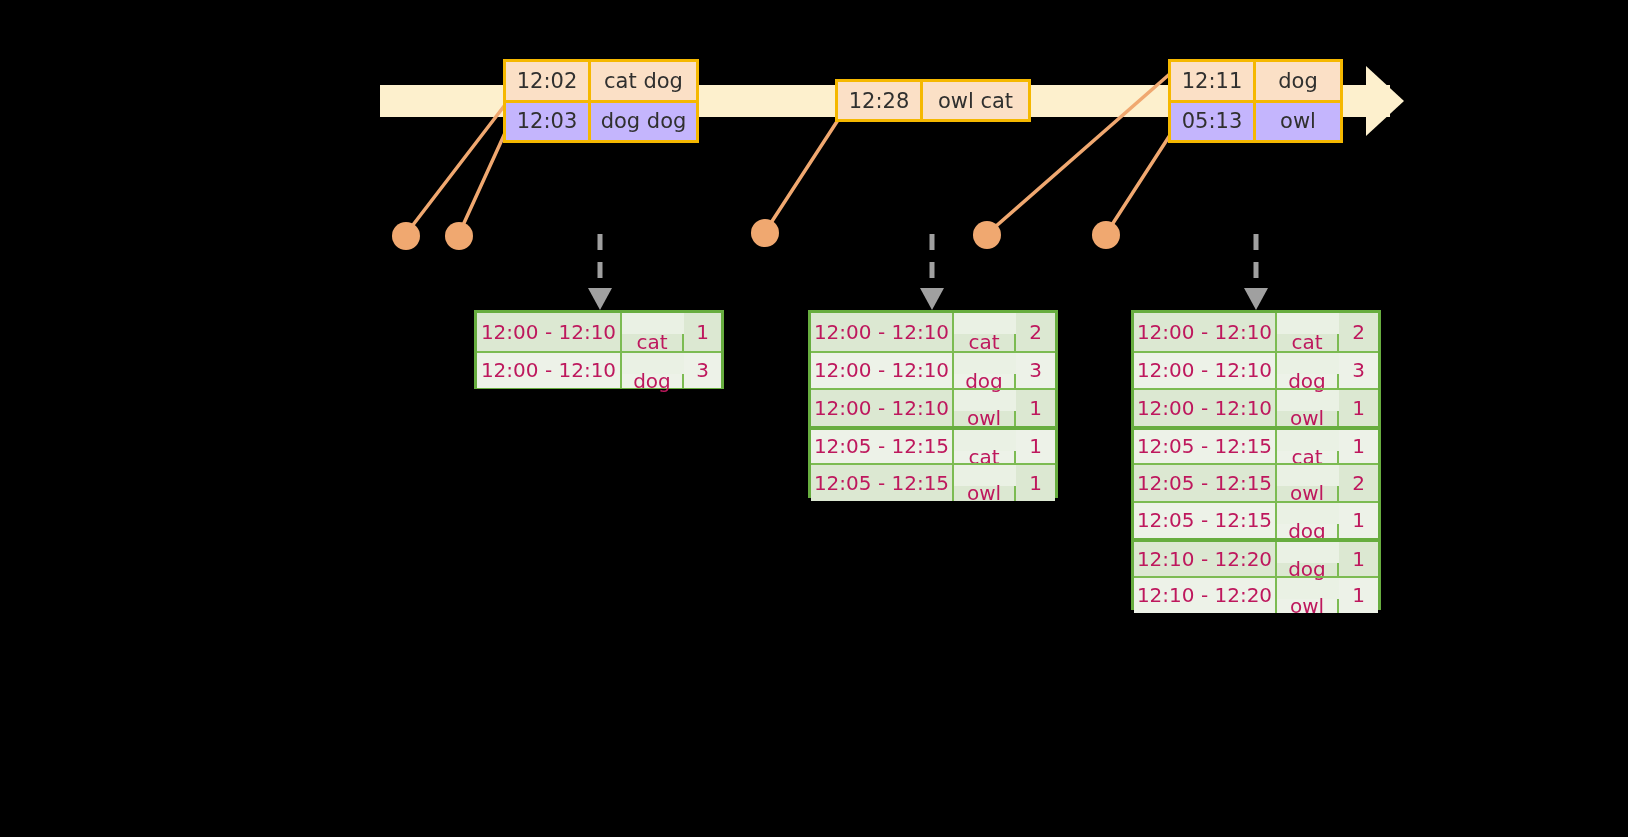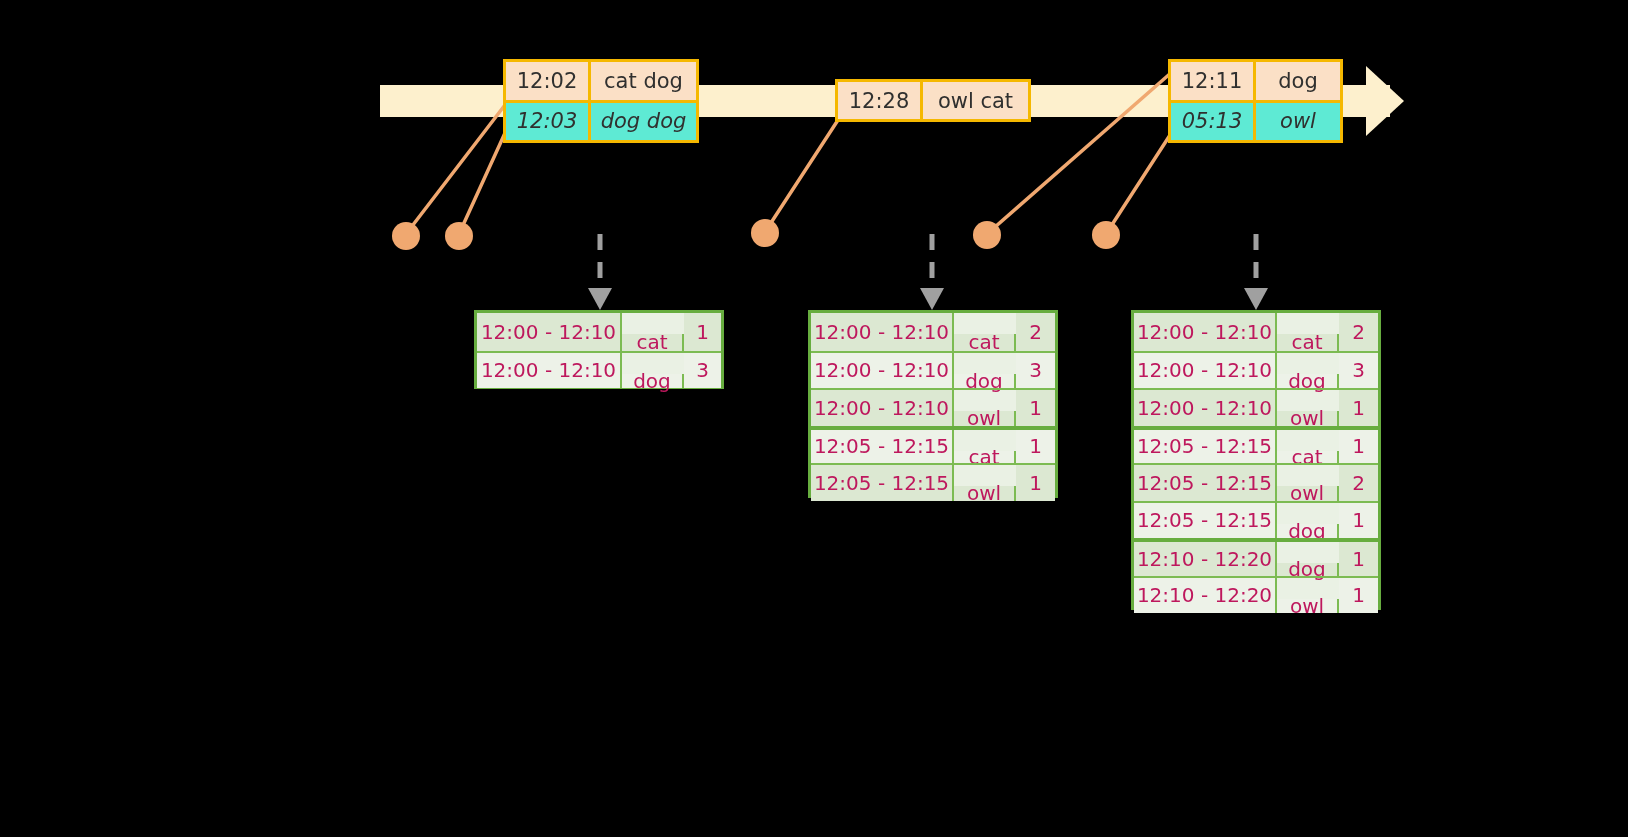--- a/index.html
+++ b/index.html
@@ -40,21 +40,21 @@
     background: #fdeedd;
   }
   .event-row {
     display: flex;
     flex: 1 1 auto;
   }
   .event-row + .event-row {
     border-top: 3px solid #f5b800;
   }
   .event-row.odd .ev-cell { background: #fbe0c6; }
-  .event-row.even .ev-cell { background: #5eead4; font-style: italic; }
+  .event-row.even .ev-cell { background: #c4b5fd; }
   .ev-cell {
     display: flex;
     align-items: center;
     justify-content: center;
     font-size: 21px;
     color: #30302f;
     box-sizing: border-box;
     white-space: nowrap;
   }
   .ev-time {

